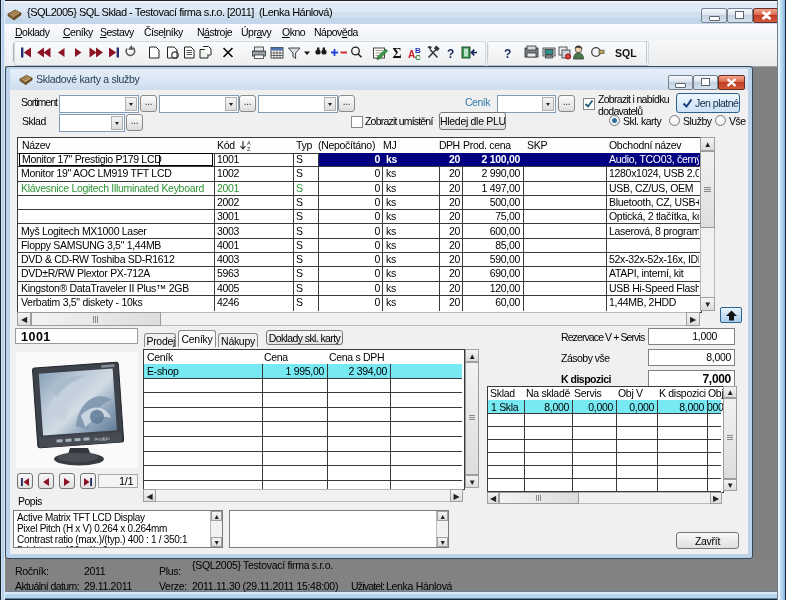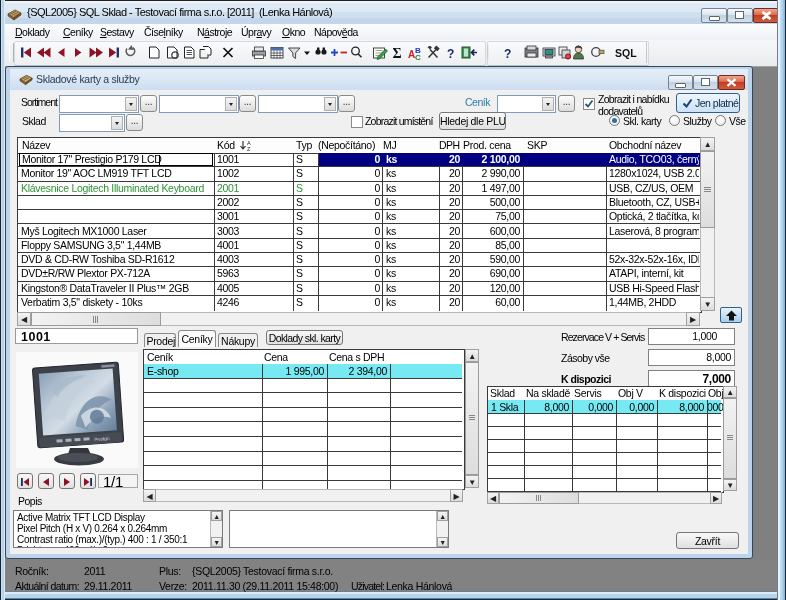--- a/index.html
+++ b/index.html
@@ -462,21 +462,21 @@
       <div class="btn" style="left:28px;top:383px;width:16px;height:16px"><svg width="10" height="10" viewBox="0 0 10 10" style="margin-top:3px">
             <polygon points="8,1 8,9 2,5" fill="#8c1325"></polygon>
           </svg></div>
       <div class="btn" style="left:49px;top:383px;width:16px;height:16px"><svg width="10" height="10" viewBox="0 0 10 10" style="margin-top:3px">
             <polygon points="2,1 2,9 8,5" fill="#8c1325"></polygon>
           </svg></div>
       <div class="btn" style="left:70px;top:383px;width:16px;height:16px"><svg width="10" height="10" viewBox="0 0 10 10" style="margin-top:3px">
             <polygon points="1,1 1,9 6.5,5" fill="#8c1325"></polygon>
             <rect x="7.2" y="1" width="1.8" height="8" fill="#1c2a5e"></rect>
           </svg></div>
-      <div class="abs" style="left:88px;top:384px;width:40px;height:14px;background:#f4f4f4;border:1px solid #a8a8a8;font-size:15px;line-height:13px;padding-left:4px;box-sizing:border-box">1/1</div>
+      <div class="abs" style="left:88px;top:384px;width:40px;height:14px;background:#f4f4f4;border:1px solid #a8a8a8;font-size:11px;line-height:13px;padding-left:20px;box-sizing:border-box">1/1</div>
       <div class="lbl" style="left:8px;top:405px">Popis</div>
       <div class="abs" style="left:3px;top:420px;width:210px;height:38px;background:#fff;border:1px solid #7a7a7a;box-sizing:border-box;overflow:hidden;font-size:10px;line-height:11px">
         <div style="padding:1px 3px">Active Matrix TFT LCD Display<br>Pixel Pitch (H x V) 0.264 x 0.264mm<br>Contrast ratio (max.)/(typ.) 400 : 1 / 350:1<br>Brightness 400 cd/m2</div>
         <div class="abs" style="right:0;top:0;width:11px;height:36px;background:#f1f1f1;border-left:1px solid #b9b9b9"></div>
         <div class="sbtn" style="right:0;top:0;width:11px;height:10px;line-height:10px;font-size:7px">▲</div>
         <div class="sbtn" style="right:0;bottom:0;width:11px;height:10px;line-height:10px;font-size:7px">▼</div>
       </div>
       <div class="abs" style="left:219px;top:420px;width:220px;height:38px;background:#fff;border:1px solid #7a7a7a;box-sizing:border-box">
         <div class="abs" style="right:0;top:0;width:11px;height:36px;background:#f1f1f1;border-left:1px solid #b9b9b9"></div>
         <div class="sbtn" style="right:0;top:0;width:11px;height:10px;line-height:10px;font-size:7px">▲</div>
@@ -563,21 +563,21 @@
       <div class="thumb" style="left:489px;top:402px;width:80px;height:12px"></div>
       <div class="abs" style="left:526px;top:405px;width:1px;height:6px;background:#888;box-shadow:2px 0 #888,4px 0 #888"></div>
       <div class="sbtn" style="left:700px;top:402px;width:12px;height:12px;line-height:12px">▶</div>
       <div class="btn" style="left:666px;top:442px;width:63px;height:17px;line-height:16px">Zavřít</div>
     </div>
   </div>
   <div class="abs" id="status">
     <span style="left:14px;top:6px">Ročník:</span>
     <span style="left:83px;top:6px">2011</span>
     <span style="left:158px;top:6px">Plus:</span>
-    <span style="left:191px;top:6px">{SQL2005} Testovací firma s.r.o.</span>
+    <span style="left:191px;top:0">{SQL2005} Testovací firma s.r.o.</span>
     <span style="left:14px;top:21px;letter-spacing:-0.6px">Aktuální datum:</span>
     <span style="left:83px;top:21px">29.11.2011</span>
     <span style="left:158px;top:21px">Verze:</span>
     <span style="left:191px;top:21px">2011.11.30  (29.11.2011 15:48:00)</span>
     <span style="left:350px;top:21px;letter-spacing:-0.8px">Uživatel:</span>
     <span style="left:385px;top:21px">Lenka Hánlová</span>
   </div>
   <div class="abs" id="frameL"></div>
   <div class="abs" id="frameR"></div>
 </div>

